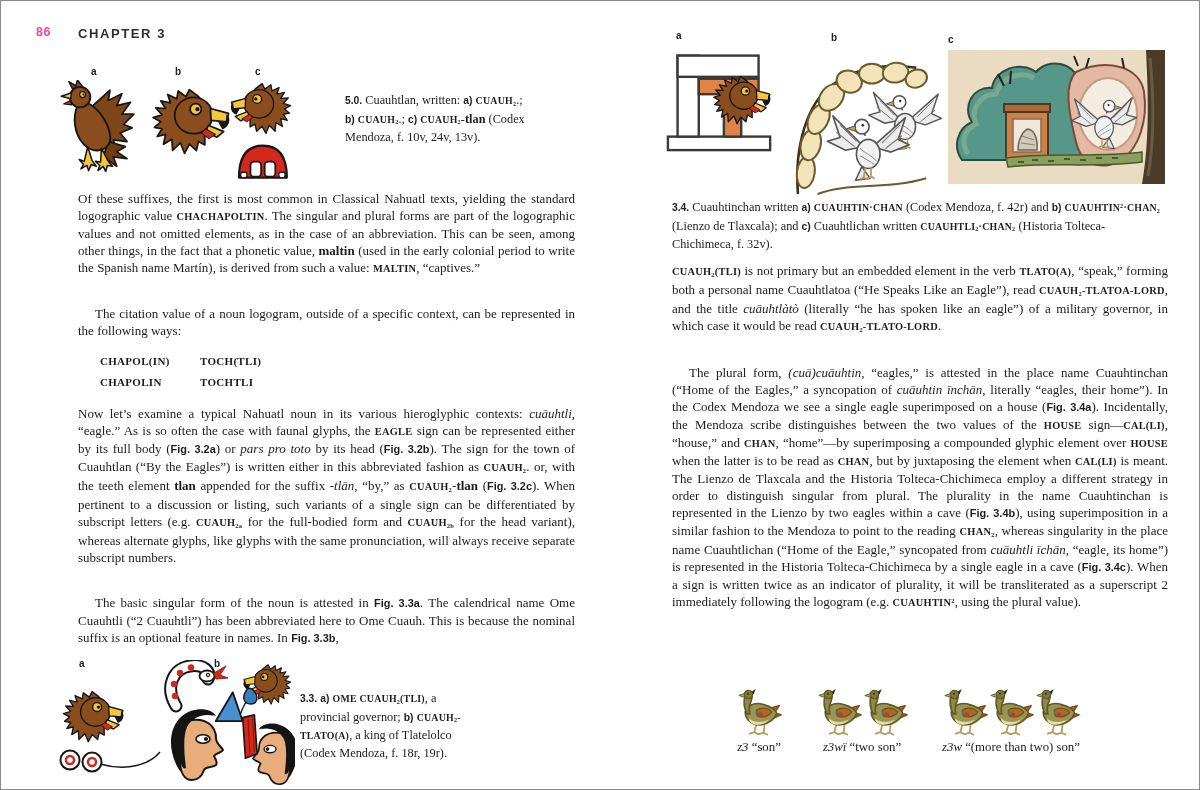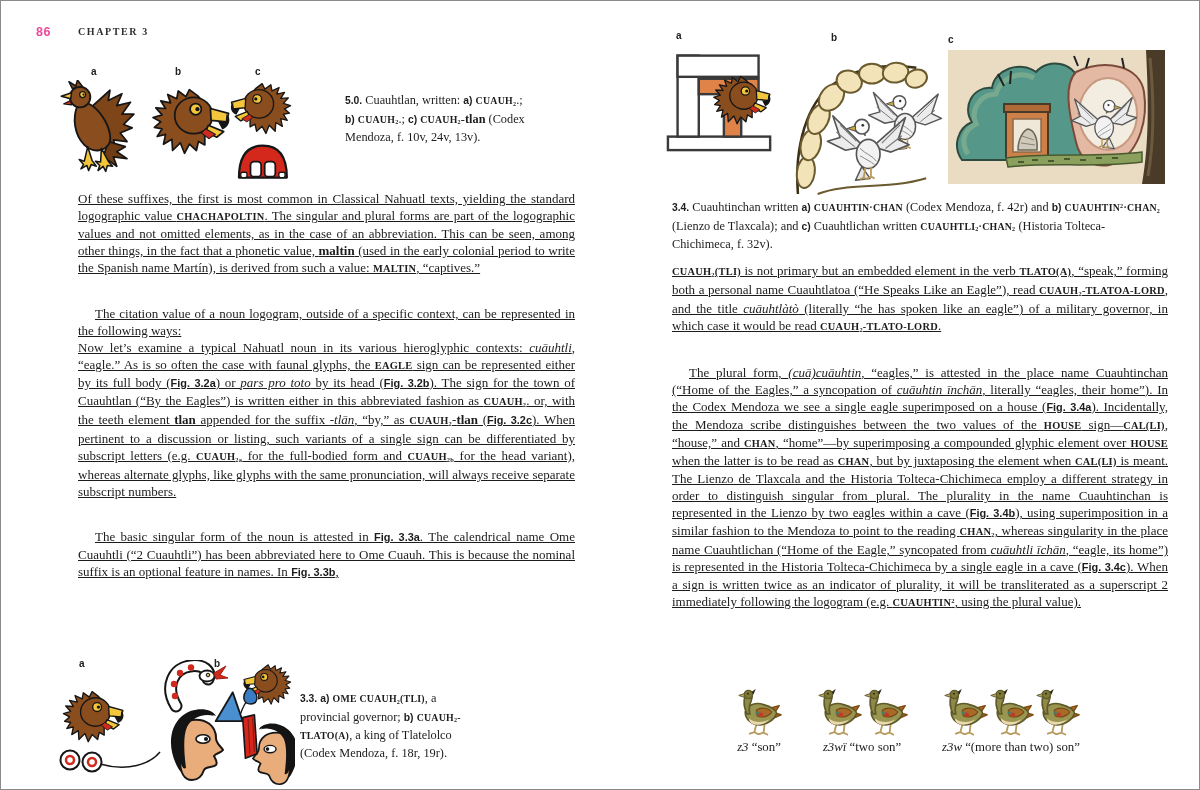--- a/index.html
+++ b/index.html
@@ -4,23 +4,23 @@
 <style>
   html,body{margin:0;padding:0;background:#fff;}
   .sheet{
     position:relative;width:1200px;height:790px;background:#ffffff;
     outline:1px solid #8a8a8a;outline-offset:-1px;overflow:hidden;
     font-family:"Liberation Serif",serif;color:#1c1c1c;
   }
   .abs{position:absolute;}
   
   .pagenum{font-family:"Liberation Sans",sans-serif;font-weight:700;font-size:12.5px;letter-spacing:.5px;color:#ec4899;}
-  .runhead{font-family:Liberation Serif, serif;font-weight:600;font-size:10px;letter-spacing:1.6px;color:#2e2e2e;}
-  
-  .col{width:497px;font-size:13px;line-height:17px;text-align:justify;text-decoration:underline;}
+  .runhead{font-family:Liberation Sans, sans-serif;font-weight:600;font-size:13px;letter-spacing:1.6px;color:#2e2e2e;}
+  
+  .col{width:497px;font-size:13px;line-height:17px;text-align:justify;}
   .col p{margin:0;}
   .col p.indent{text-indent:17px;margin-top:28px;}
   .sc{font-weight:700;font-size:.8em;letter-spacing:.25px;}
   .figref{font-family:"Liberation Sans",sans-serif;font-weight:700;font-size:.84em;}
   i{font-style:italic;}
   b{font-weight:700;}
   sub{font-size:.62em;vertical-align:baseline;position:relative;top:.28em;}
   sup{font-size:.62em;vertical-align:baseline;position:relative;top:-.45em;}
   
   .citetable{margin:12px 0 12px 22px;font-size:13px;line-height:21px;}
@@ -130,20 +130,30 @@
     <g transform="translate(2,60) scale(0.94)">
         <use href="#teeth-glyph"></use>
       </g>
   </svg>
 
   <div class="abs caption" style="left:345px;top:92px;width:184px;"><span class="figref">5.0.</span> Cuauhtlan, written: <span class="figref">a)</span> <span class="sc">CUAUH<sub>2</sub></span>.; <span class="figref">b)</span> <span class="sc">CUAUH<sub>2</sub></span>.; <span class="figref">c)</span> <span class="sc">CUAUH<sub>2</sub></span>-<b>tlan</b> (Codex Mendoza, f. 10v, 24v, 13v).</div>
 
   <div class="abs col" style="left:78px;top:190px;">
     <p>Of these suffixes, the first is most common in Classical Nahuatl texts, yielding the standard logographic value <span class="sc">CHACHAPOLTIN</span>. The singular and plural forms are part of the logographic values and not omitted elements, as in the case of an abbreviation. This can be seen, among other things, in the fact that a phonetic value, <b>maltin</b> (used in the early colonial period to write the Spanish name Martín), is derived from such a value: <span class="sc">MALTIN</span>, “captives.”</p>
     <p class="indent">The citation value of a noun logogram, outside of a specific context, can be represented in the following ways:</p>
+    <div class="citetable">
+      <div class="row">
+        <div class="cell">CHAPOL(IN)</div>
+        <div class="cell">TOCH(TLI)</div>
+      </div>
+      <div class="row">
+        <div class="cell">CHAPOLIN</div>
+        <div class="cell">TOCHTLI</div>
+      </div>
+    </div>
     <p>Now let’s examine a typical Nahuatl noun in its various hieroglyphic contexts: <i>cuāuhtli</i>, “eagle.” As is so often the case with faunal glyphs, the <span class="sc">EAGLE</span> sign can be represented either by its full body (<span class="figref">Fig. 3.2a</span>) or <i>pars pro toto</i> by its head (<span class="figref">Fig. 3.2b</span>). The sign for the town of Cuauhtlan (“By the Eagles”) is written either in this abbreviated fashion as <span class="sc">CUAUH<sub>2</sub></span>. or, with the teeth element <b>tlan</b> appended for the suffix <i>-tlān</i>, “by,” as <span class="sc">CUAUH<sub>2</sub></span>-<b>tlan</b> (<span class="figref">Fig. 3.2c</span>). When pertinent to a discussion or listing, such variants of a single sign can be differentiated by subscript letters (e.g. <span class="sc">CUAUH<sub>2a</sub></span> for the full-bodied form and <span class="sc">CUAUH<sub>2b</sub></span> for the head variant), whereas alternate glyphs, like glyphs with the same pronunciation, will always receive separate subscript numbers.</p>
     <p class="indent">The basic singular form of the noun is attested in <span class="figref">Fig. 3.3a</span>. The calendrical name Ome Cuauhtli (“2 Cuauhtli”) has been abbreviated here to Ome Cuauh. This is because the nominal suffix is an optional feature in names. In <span class="figref">Fig. 3.3b</span>,</p>
   </div>
 
   <div class="abs fig-label" style="left:79px;top:658px;">a</div>
   <div class="abs fig-label" style="left:214px;top:658px;">b</div>
 
   <svg class="abs photo" style="left:58px;top:660px;" width="172" height="128" viewBox="0 0 172 128">
     <path d="M42,104 C70,112 92,104 102,92" stroke="#161616" stroke-width="1.5" fill="none"></path>
     <circle cx="12" cy="100" r="9.5" fill="#ffffff" stroke="#161616" stroke-width="2"></circle>

